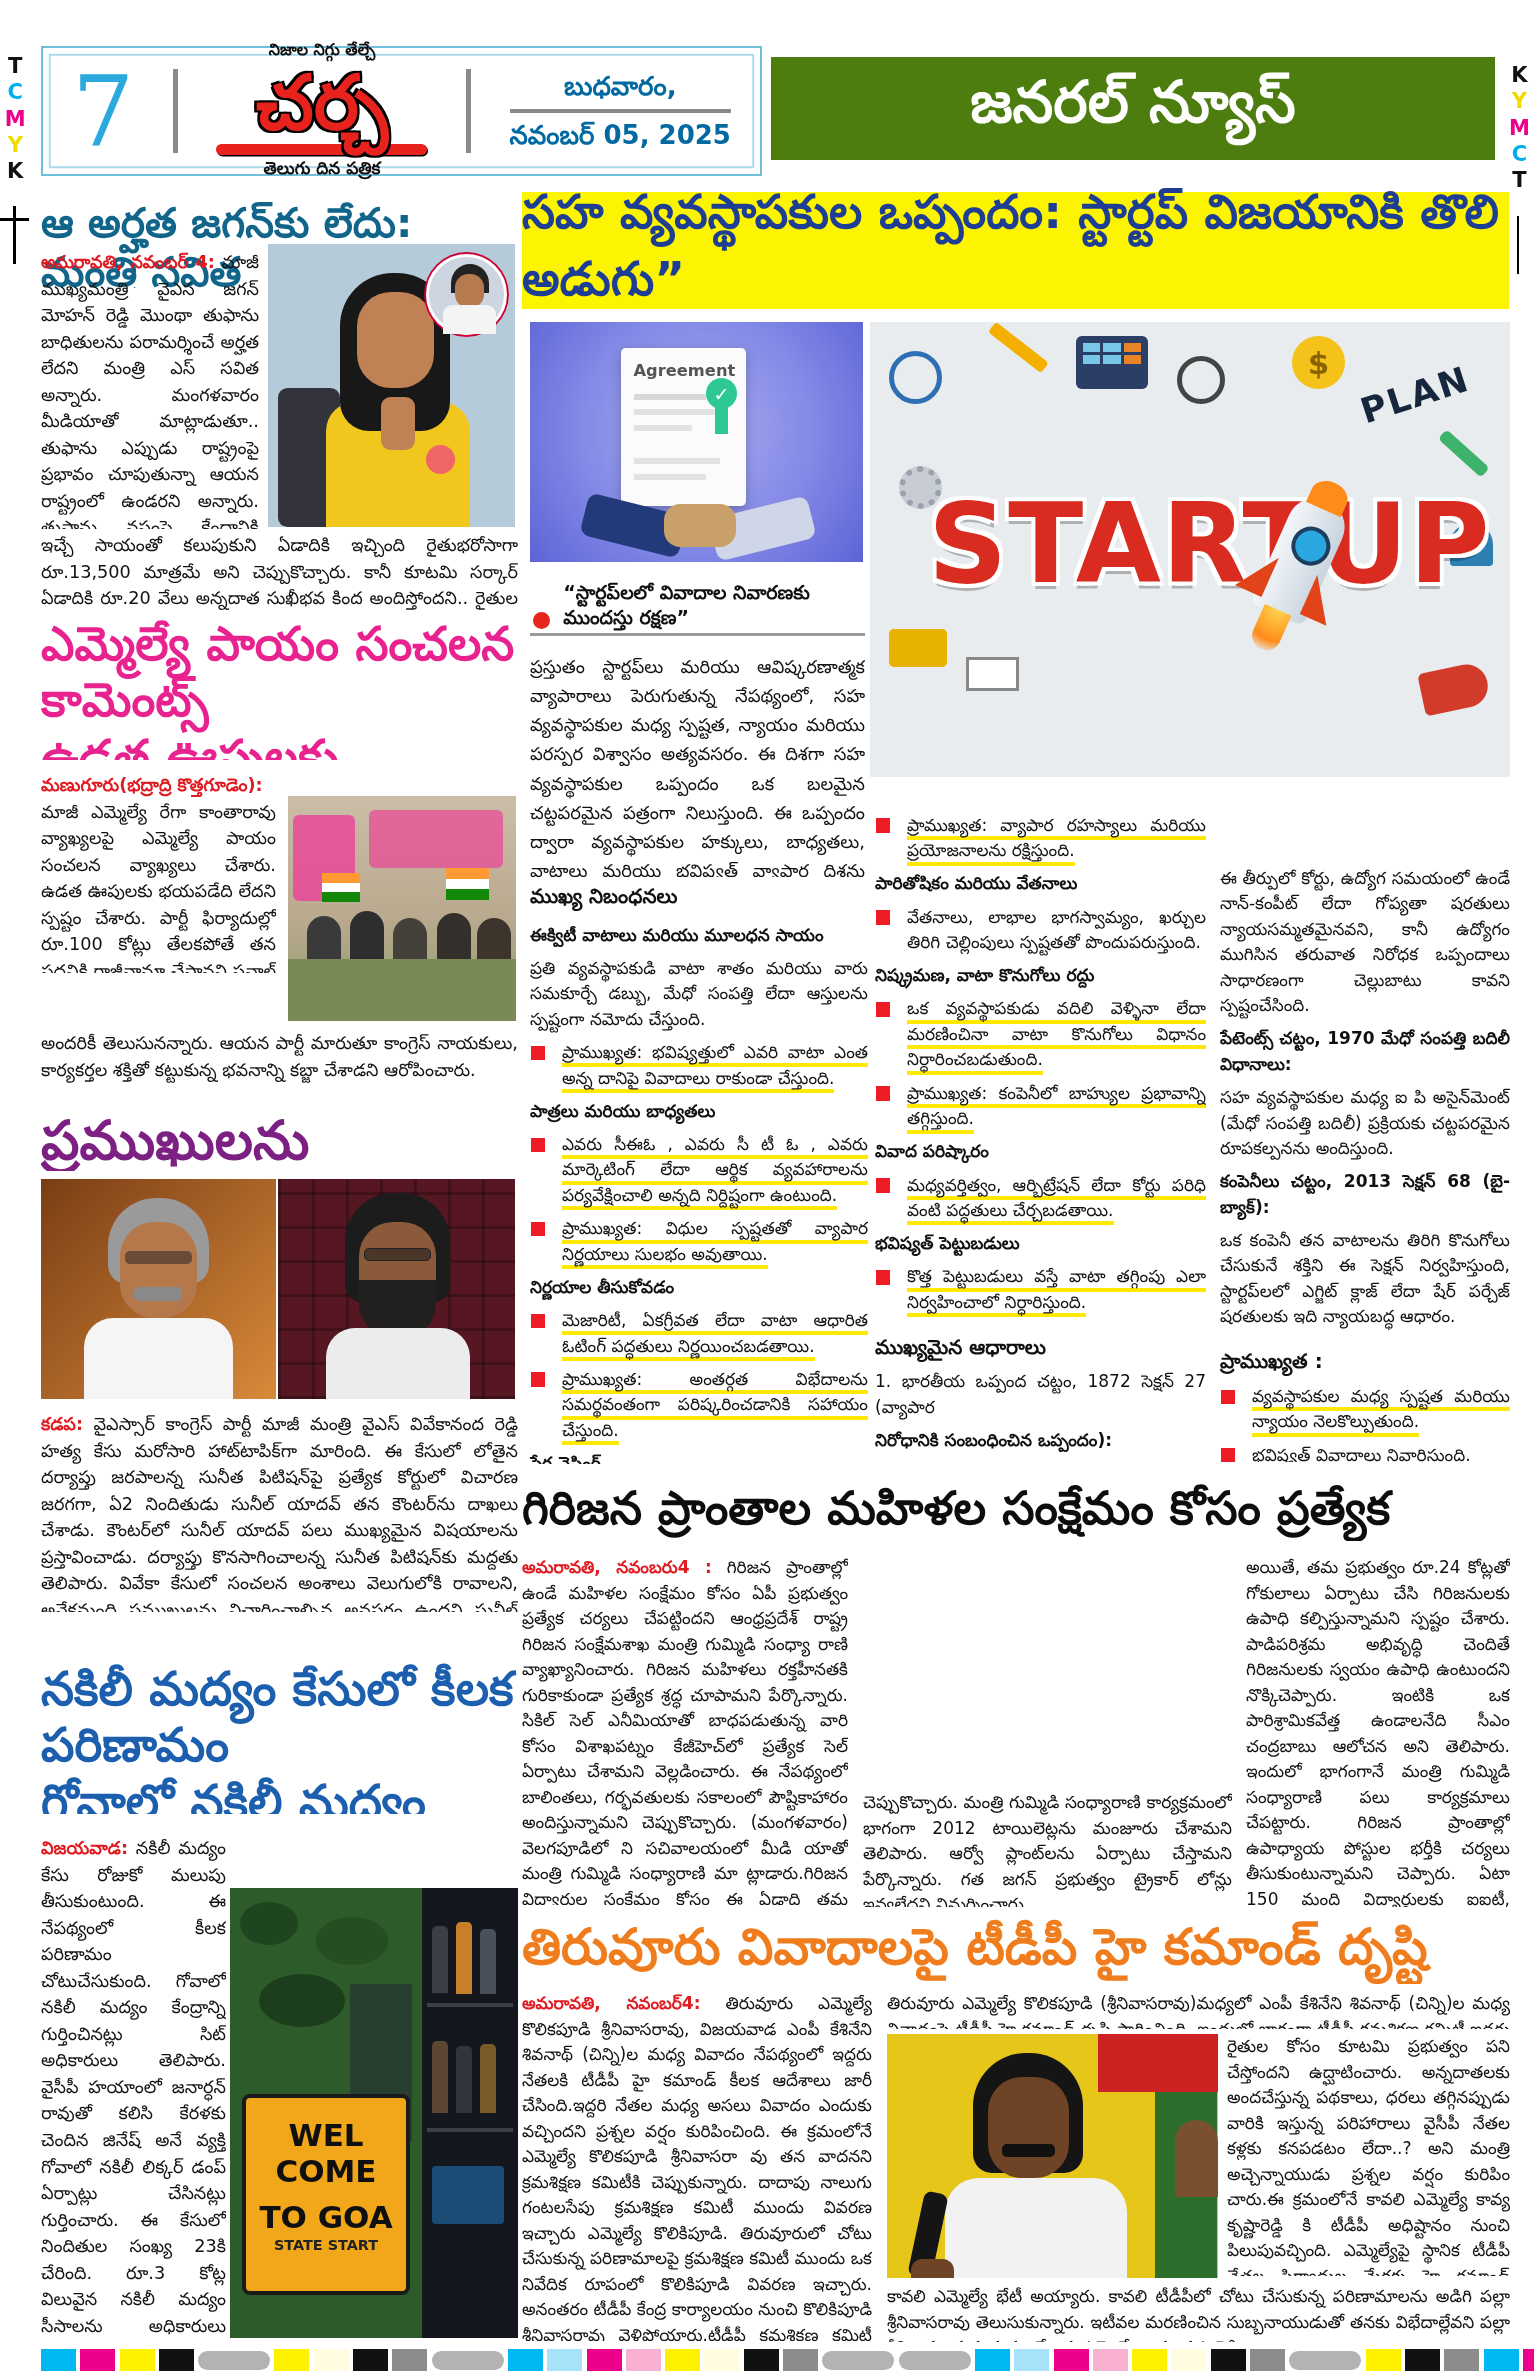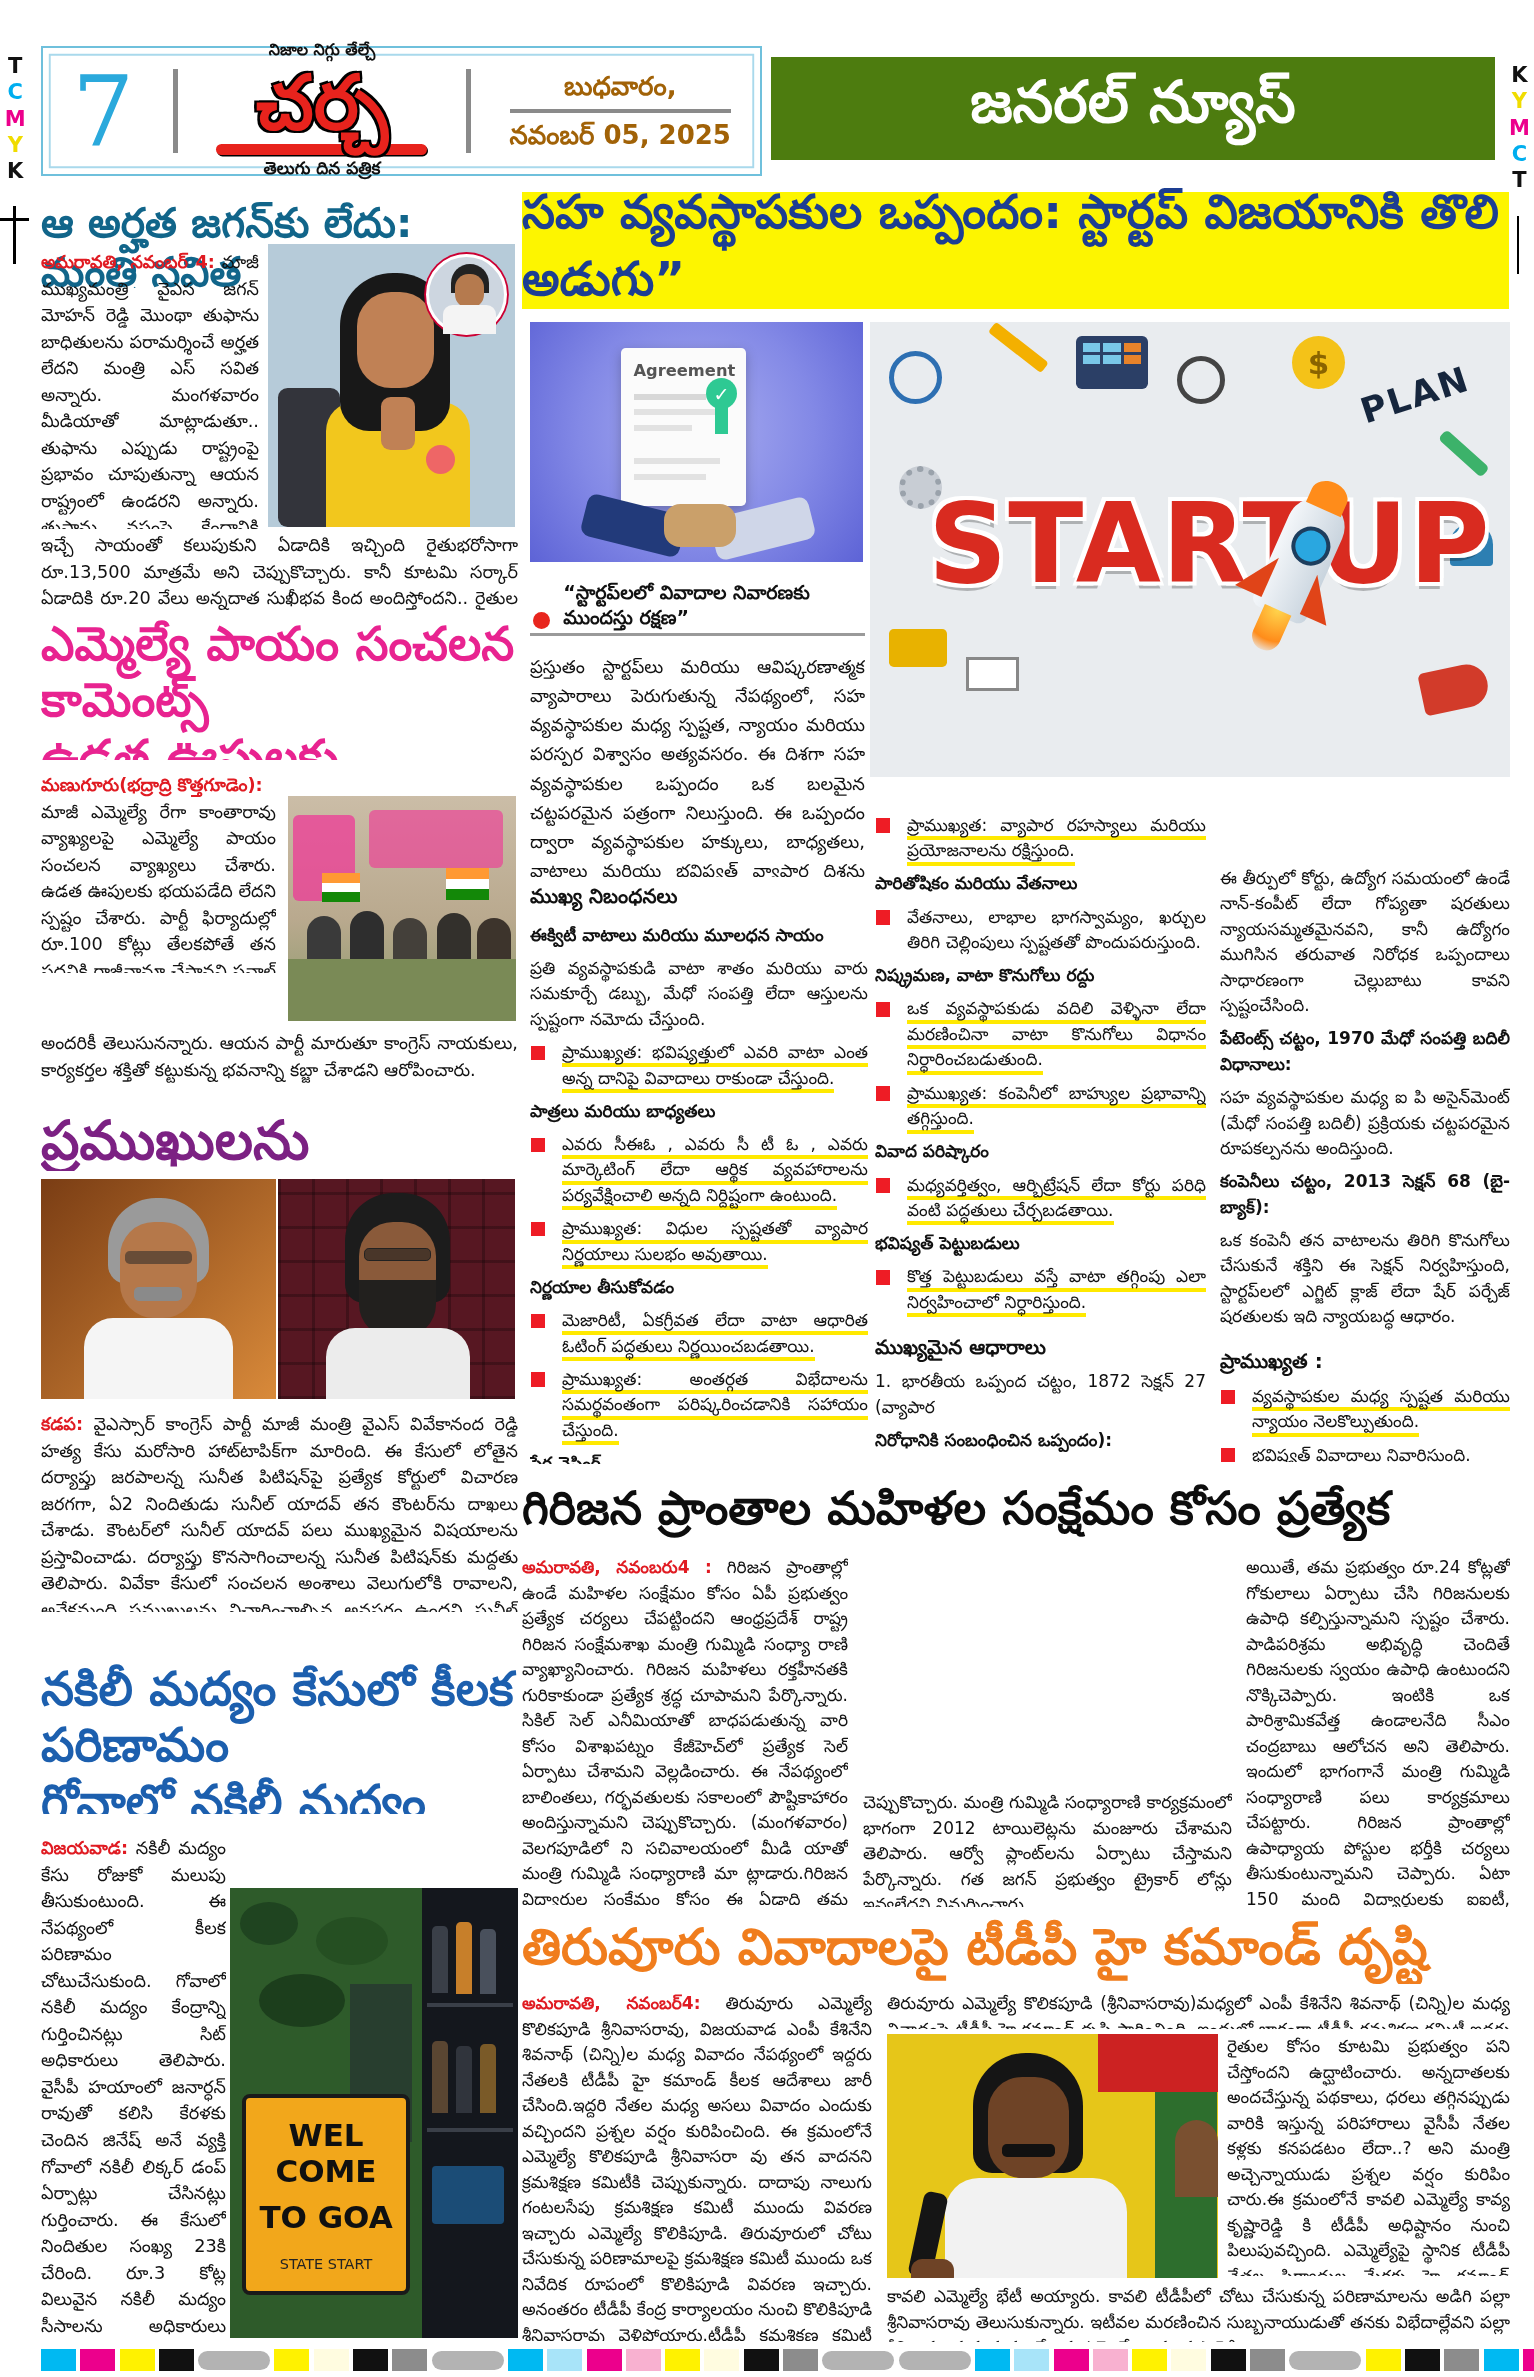--- a/index.html
+++ b/index.html
@@ -11,21 +11,21 @@
             display:flex;align-items:center;justify-content:space-between;padding:0 29px}
   .pageno{font-family:"DejaVu Serif","Liberation Serif",serif;font-size:98px;color:#2aa9dc;line-height:1}
   .vrule{width:4.3px;height:84px;background:#8a8a8a}
   .logoblock{text-align:center}
   .tag-top{font-size:16px;font-weight:bold;color:#101010}
   .logo{font-size:76px;font-weight:bold;color:#e8231d;line-height:1.05;
         text-shadow:-2.4px -2.4px 0 #000,2.4px -2.4px 0 #000,-2.4px 2.4px 0 #000,2.4px 2.4px 0 #000}
   .logo-bar{width:211px;height:10.5px;background:#e8231d;border-radius:5.8px;margin:1px auto 2.9px auto;
             box-shadow:1px 1.4px 0 #000}
   .tag-bottom{font-size:17px;font-weight:bold;color:#101010}
-  .dateblock{text-align:center;color:#a16207;font-weight:bold;font-size:26px;line-height:1.2}
+  .dateblock{text-align:center;color:#0369a1;font-weight:bold;font-size:26px;line-height:1.2}
   .dateblock .hr{height:4.3px;background:#8a8a8a;margin:6.7px 0}
   .banner{background:#4d7c0f;color:#fff;display:flex;align-items:center;justify-content:center;
           font-size:58px;font-weight:bold}
   
   .reg{display:flex;flex-direction:column;align-items:center;font-size:21px;font-weight:bold;line-height:1.25}
   .reg.rev{flex-direction:column-reverse}
   .regline{width:2.4px;height:58px;background:#000;margin-top:4.8px}
   
   .bodytext{font-size:17.7px;line-height:1.5;text-align:justify}
   .dl{color:#e01b22;font-weight:bold}
@@ -193,21 +193,21 @@
 
   <div class="abs ph" style="left:230px;top:1888px;width:288px;height:450px">
     <div class="abs" style="left:0;top:0;width:192px;height:450px;background:#2e5b2a">
       <div class="abs" style="left:9.6px;top:14.4px;width:58px;height:43px;background:#1f4420;border-radius:50%"></div>
       <div class="abs" style="left:86px;top:29px;width:72px;height:48px;background:#254f22;border-radius:50%"></div>
       <div class="abs" style="left:29px;top:86px;width:86px;height:53px;background:#1c3e1c;border-radius:50%"></div>
       <div class="abs" style="left:120px;top:96px;width:62px;height:158px;background:#223;opacity:.5"></div>
       <div class="abs" style="left:12px;top:206px;width:168px;height:201px;background:#f2a71b;border:4.8px solid #1a1a1a;border-radius:8px;text-align:center">
         <div style="font-size:31px;font-weight:bold;color:#101010;margin-top:19px">WEL COME</div>
         <div style="font-size:31px;font-weight:bold;color:#101010;margin-top:9.6px">TO GOA</div>
-        <div style="font-size:14.4px;font-weight:normal;color:#222;margin-top:21px">STATE START</div>
+        <div style="font-size:14.4px;font-weight:bold;color:#222;margin-top:2px">STATE START</div>
       </div>
     </div>
     <div class="abs" style="left:192px;top:0;width:96px;height:450px;background:#14171d">
       <div class="abs" style="left:9.6px;top:38px;width:16.3px;height:67px;background:#3a3f48;border-radius:4.8px 4.8px 0 0"></div>
       <div class="abs" style="left:34px;top:34px;width:16.3px;height:72px;background:#c77f2a;border-radius:4.8px 4.8px 0 0"></div>
       <div class="abs" style="left:58px;top:41px;width:16.3px;height:65px;background:#49505c;border-radius:4.8px 4.8px 0 0"></div>
       <div class="abs" style="left:9.6px;top:153px;width:16.3px;height:72px;background:#5a4632;border-radius:4.8px 4.8px 0 0"></div>
       <div class="abs" style="left:34px;top:158px;width:16.3px;height:67px;background:#30343c;border-radius:4.8px 4.8px 0 0"></div>
       <div class="abs" style="left:58px;top:156px;width:16.3px;height:69px;background:#7a5a28;border-radius:4.8px 4.8px 0 0"></div>
       <div class="abs" style="left:4.8px;top:240px;width:86px;height:3.8px;background:#3a3f48"></div>

